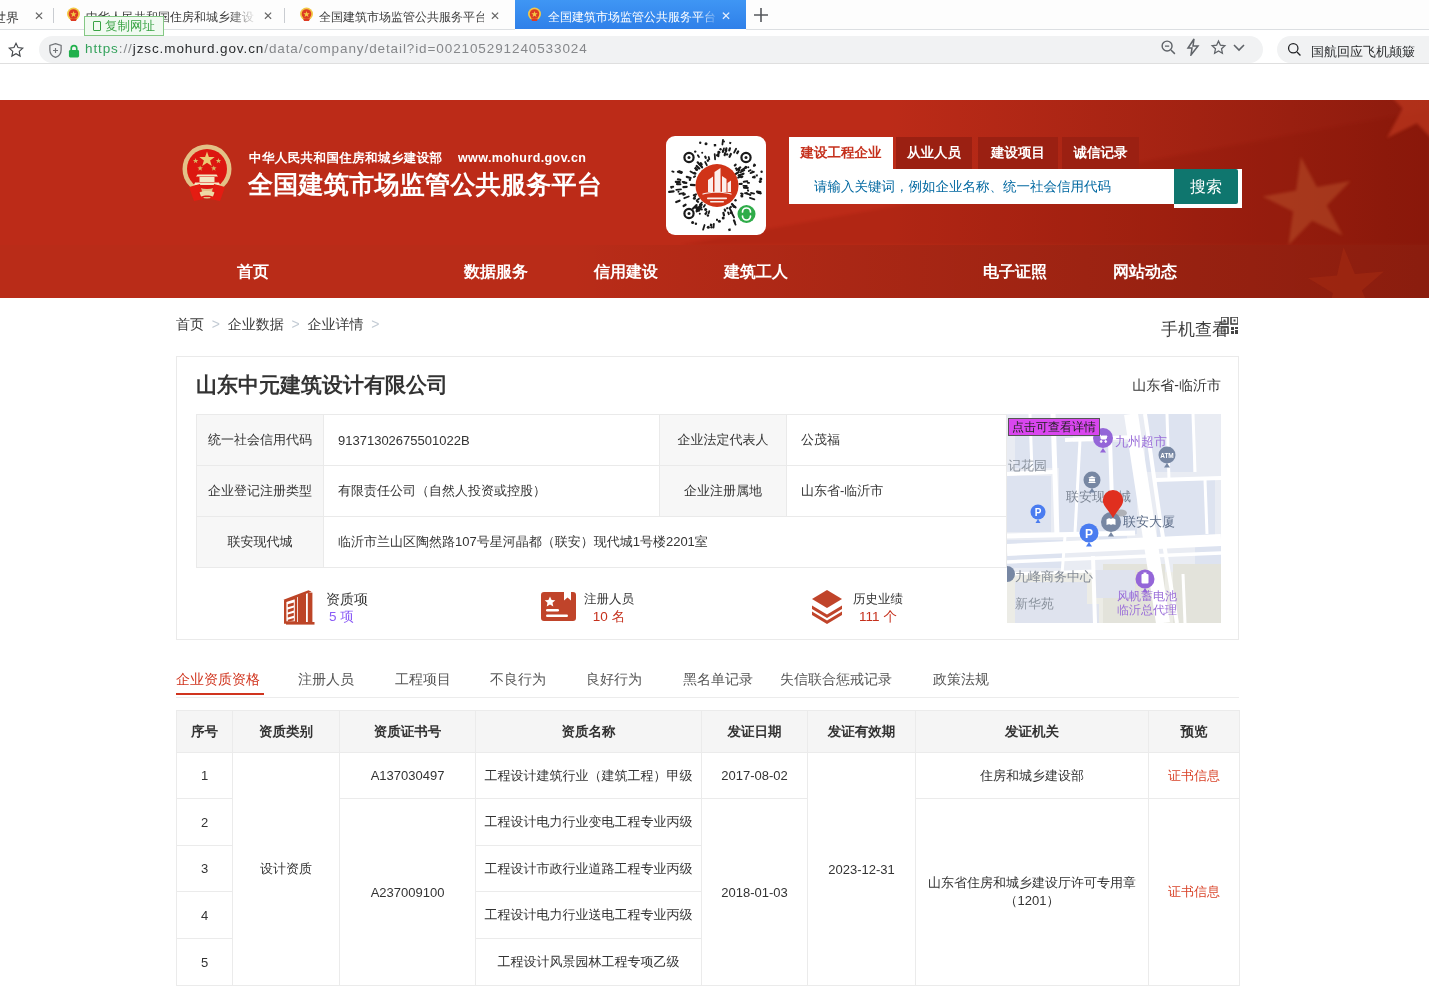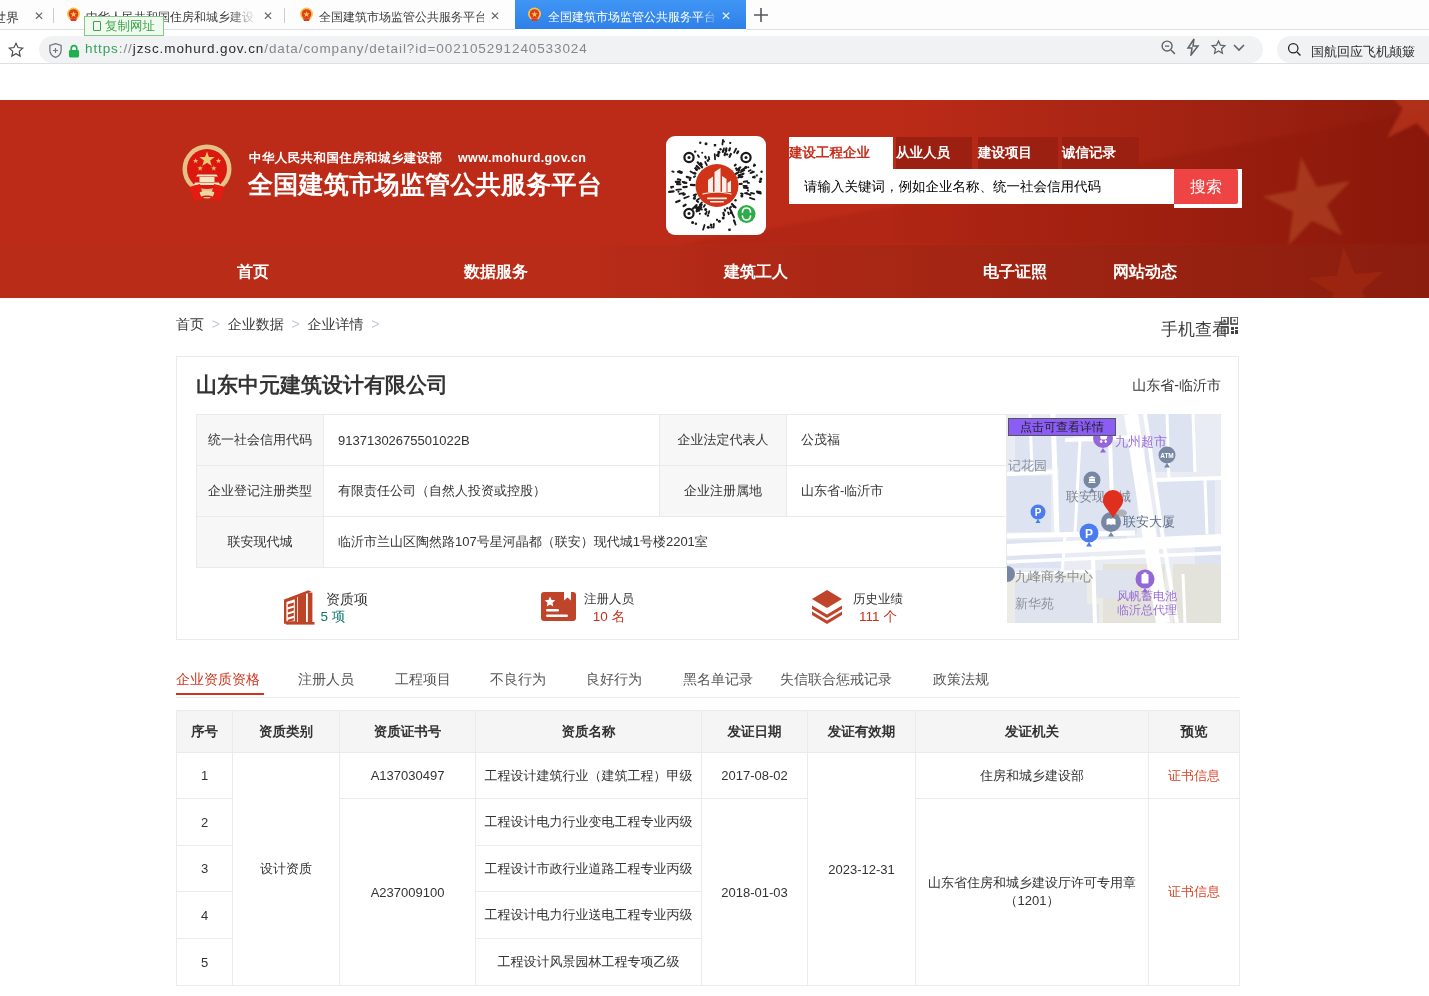--- a/index.html
+++ b/index.html
@@ -22,26 +22,26 @@
   color:#3aa345;font-size:12.5px;line-height:18px;text-align:center;z-index:30}
 
 
 #hdr{left:0;top:100px;width:1429px;height:145px;overflow:hidden;background:#bc2b18}
 #nav{left:0;top:245px;width:1429px;height:53px;overflow:hidden;background:#b92c18}
 .navitem{top:0;height:53px;line-height:53px;color:#fff;font-size:16px;font-weight:bold;
  text-align:center;width:130px;margin-left:-65px}
 #logotxt1{left:249px;top:50px;color:#fff;font-size:12.5px;font-weight:bold;letter-spacing:.4px}
 #logotxt2{left:248px;top:68px;color:#fff;font-size:25px;font-weight:bold;letter-spacing:.3px}
 #qrbox{left:666px;top:36px;width:100px;height:99px;background:#fff;border-radius:9px}
-.stab{top:37px;height:32px;line-height:32px;font-size:13.5px;font-weight:bold;
+.stab{top:37px;height:32px;line-height:32px;text-align:center;font-size:13.5px;font-weight:bold;
  background:#9b2012;color:#fff}
 #stab1{left:789px;width:104px;background:#fff;color:#c5301c}
 #sinput{left:789px;top:69px;width:385px;height:35px;background:#fff;
- font-size:13.5px;color:#000000;line-height:35px;padding-left:15px}
-#sbtn{left:1174px;top:69px;width:64px;height:35px;background:#ef4444;color:#fff;
+ font-size:13.5px;color:#0369a1;line-height:35px;padding-left:25px}
+#sbtn{left:1174px;top:69px;width:64px;height:35px;background:#0f766e;color:#fff;
  font-size:16px;text-align:center;line-height:35px;border-radius:0 2px 2px 0}
 
 
 .crumb{font-size:14px;color:#3a3a3a}
 
 #card{left:176px;top:356px;width:1063px;height:284px;border:1px solid #eaeaea;background:#fff}
 #cname{left:19px;top:14px;font-size:21px;font-weight:bold;color:#333}
 #cloc{right:17px;top:20px;font-size:14px;color:#333}
 table.info{border-collapse:collapse;table-layout:fixed}
 table.info td{border:1px solid #eaeaea;font-size:13px;color:#333;height:51px;padding:0 14px}
@@ -367,20 +367,21 @@
     <div class="abs" id="sbtn">搜索</div>
   </div>
 
   <div class="abs" id="nav">
     <svg class="abs" style="left:0;top:0" width="1429" height="53" viewBox="0 0 1429 53">
       <rect width="1429" height="53" fill="url(#dkn)"></rect>
       <path d="M1343.5,2.2 L1354.9,28.9 L1383.8,26.4 L1361.9,45.4 L1373.2,72.2 L1348.3,57.2 L1326.4,76.3 L1332.9,48.0 L1308.0,33.0 L1337.0,30.5 Z" fill="#a82c12" opacity=".5"></path>
     </svg>
     <div class="abs navitem" style="left:253px">首页</div>
     <div class="abs navitem" style="left:496px">数据服务</div>
+    <div class="abs navitem" style="left:626px">信用建设</div>
     <div class="abs navitem" style="left:756px">建筑工人</div>
     <div class="abs navitem" style="left:1015px">电子证照</div>
     <div class="abs navitem" style="left:1145px">网站动态</div>
   </div>
 
   <div class="abs crumb" style="left:176px;top:316px">首页&nbsp;&nbsp;<span style="color:#c3cbd4">&gt;</span>&nbsp;&nbsp;企业数据&nbsp;&nbsp;<span style="color:#c3cbd4">&gt;</span>&nbsp;&nbsp;企业详情&nbsp;&nbsp;<span style="color:#c3cbd4">&gt;</span></div>
   <div class="abs" style="left:1161px;top:318px;font-size:17px;color:#3e3e3e">手机查看</div>
   <svg class="abs" style="left:1221px;top:317px" width="17" height="17" viewBox="0 0 17 17" fill="#444">
       <rect x="0" y="0" width="7" height="7" fill="none" stroke="#444" stroke-width="1.6"></rect>
       <rect x="2.5" y="2.5" width="2" height="2"></rect>
@@ -433,21 +434,21 @@
           <path d="M4.8 20.4 l6-1.8 v3 l-6 1.8z"></path>
           <path d="M4.8 25.6 l6-1.8 v3 l-6 1.8z"></path>
           <path d="M4.8 30.8 l6-1.8 v2.4 l-6 1.2z"></path>
           <path d="M15 7.2 L23 4.2 V33.5 H15 Z"></path>
           <rect x="24.8" y="3.6" width="4.6" height="29.9"></rect>
           <rect x="3" y="33" width="28.5" height="2.6"></rect>
         </g>
       </svg>
     </div>
     <div class="abs" style="left:149px;top:234px;font-size:14px;color:#333">资质项</div>
-    <div class="abs" style="left:132px;top:251px;width:48px;text-align:center;font-size:13.5px;color:#0f766e">5 项</div>
+    <div class="abs" style="left:152px;top:251px;width:48px;font-size:13.5px;color:#8b5cf6">5 项</div>
     <div class="abs stat" style="left:364px;top:235px">
       <svg width="35" height="29" viewBox="0 0 35 29">
         <path d="M3 0 H23 V8.5 L26.5 5.5 L30 8.5 V0 H32 A3 3 0 0135 3 V26 A3 3 0 0132 29 H3 A3 3 0 010 26 V3 A3 3 0 013 0 Z" fill="#c0442a"></path>
         <path d="M9 4.5l1.6 3.4 3.7.4-2.8 2.5.8 3.7-3.3-1.9-3.3 1.9.8-3.7-2.8-2.5 3.7-.4z" fill="#fff"></path>
         <rect x="5" y="17" width="13" height="2.6" rx="1.3" fill="#fff"></rect>
         <rect x="5" y="22.5" width="22" height="2.6" rx="1.3" fill="#fff"></rect>
       </svg>
     </div>
     <div class="abs" style="left:407px;top:234px;font-size:12.5px;color:#333">注册人员</div>
     <div class="abs" style="left:404px;top:251px;width:56px;text-align:center;font-size:13.5px;color:#c5301c">10 名</div>
@@ -535,21 +536,21 @@
             <path d="M99.5 105.5c2-1.5 3.5-1.5 4.5-.5 1-1 2.5-1 4.5.5v5.5c-2-1-3.5-1-4.5 0-1-1-2.5-1-4.5 0z" fill="#fff"></path>
 <path d="M0 152a8 8 0 018 8 8 8 0 01-8 8z" fill="#7787a3"></path>
 <circle cx="138" cy="165" r="9.5" fill="#9466d8"></circle>
             <path d="M138 174l-3 4.5h6z" fill="#9466d8"></path>
             <rect x="134.5" y="160" width="7" height="9.5" rx="1" fill="#fff"></rect>
             <rect x="136.5" y="158.5" width="3" height="2" fill="#fff"></rect>
 <ellipse cx="114" cy="99" rx="6" ry="3.5" fill="#888" opacity=".55"></ellipse>
 <path d="M106 76a10.2 10.2 0 0110.2 10.2c0 6-6.6 10.6-10.2 17.8-3.6-7.2-10.2-11.8-10.2-17.8A10.2 10.2 0 01106 76z" fill="#e02f1f"></path>
 </g>
 </svg></div>
-    <div class="abs" style="left:831px;top:61px;background:#8b5cf6;border:1px solid #555;font-size:12px;color:#222;line-height:16px;padding:0 11px">点击可查看详情</div>
+    <div class="abs" style="left:831px;top:61px;background:#d946ef;border:1px solid #555;font-size:12px;color:#222;line-height:16px;padding:0 3px">点击可查看详情</div>
   </div>
 
   <div class="abs sectab" style="left:176px;color:#d0341e">企业资质资格</div>
   <div class="abs sectab" style="left:298px">注册人员</div>
   <div class="abs sectab" style="left:395px">工程项目</div>
   <div class="abs sectab" style="left:490px">不良行为</div>
   <div class="abs sectab" style="left:586px">良好行为</div>
   <div class="abs sectab" style="left:683px">黑名单记录</div>
   <div class="abs sectab" style="left:780px">失信联合惩戒记录</div>
   <div class="abs sectab" style="left:933px">政策法规</div>

